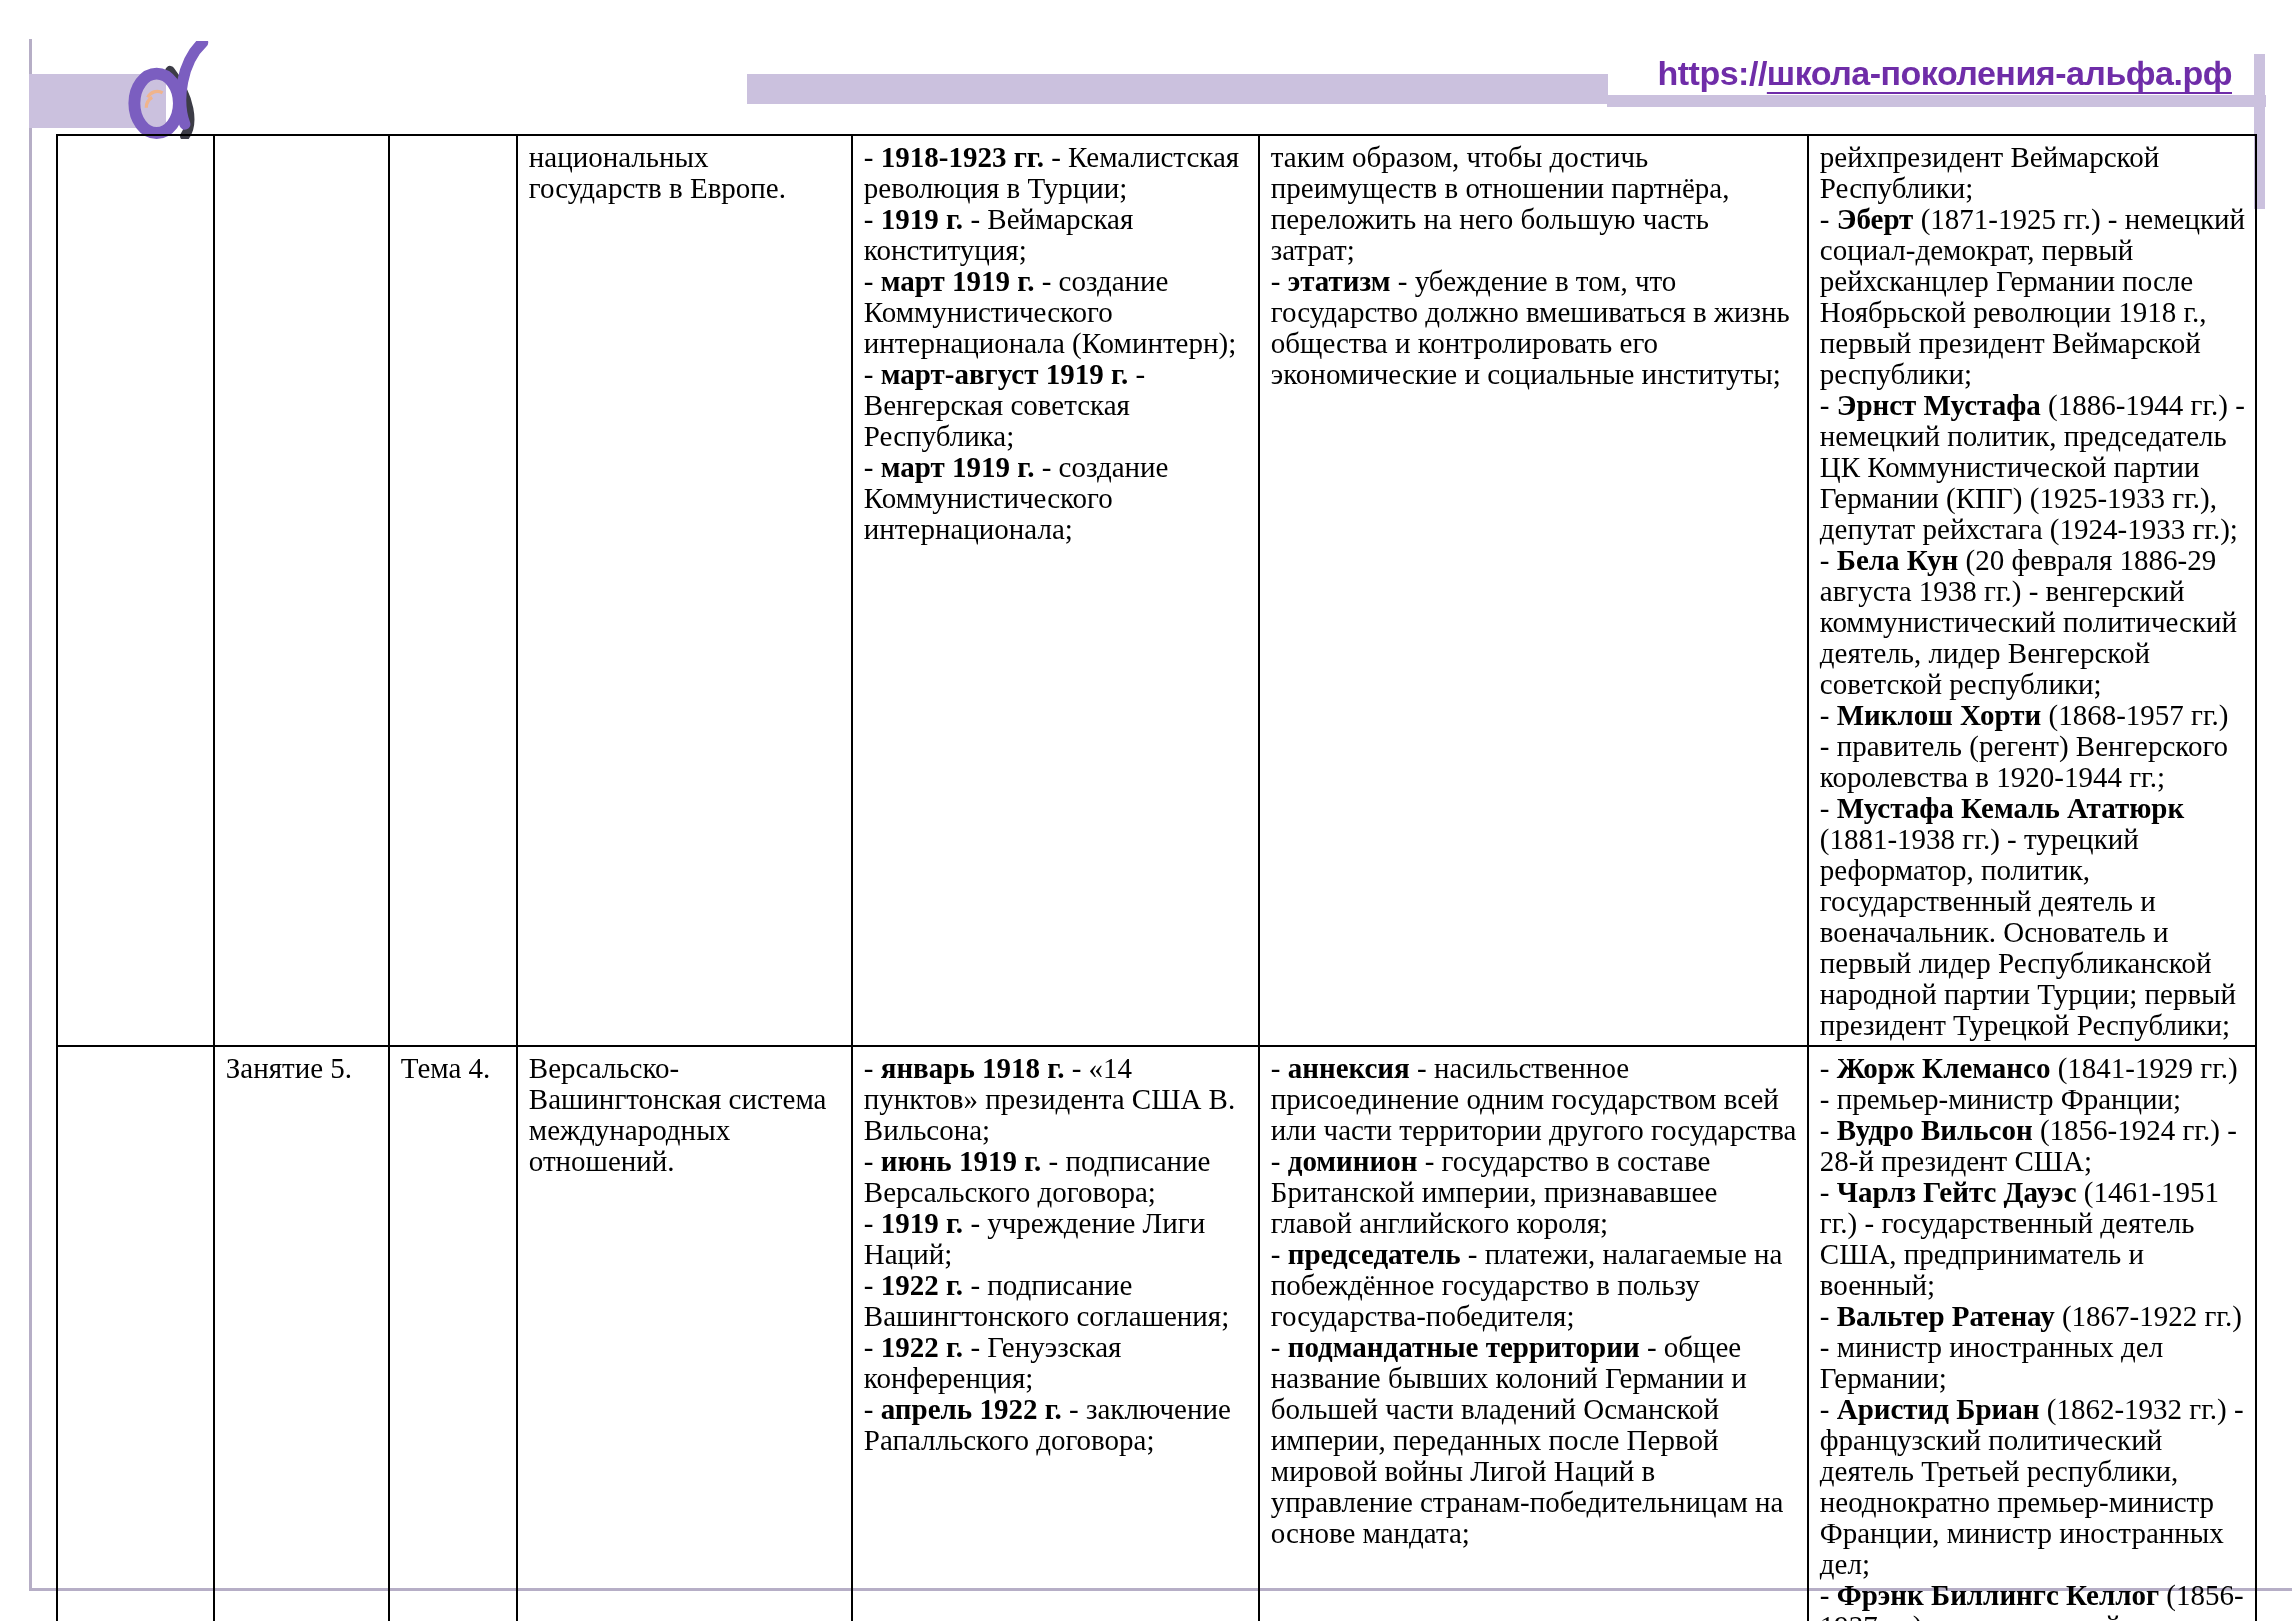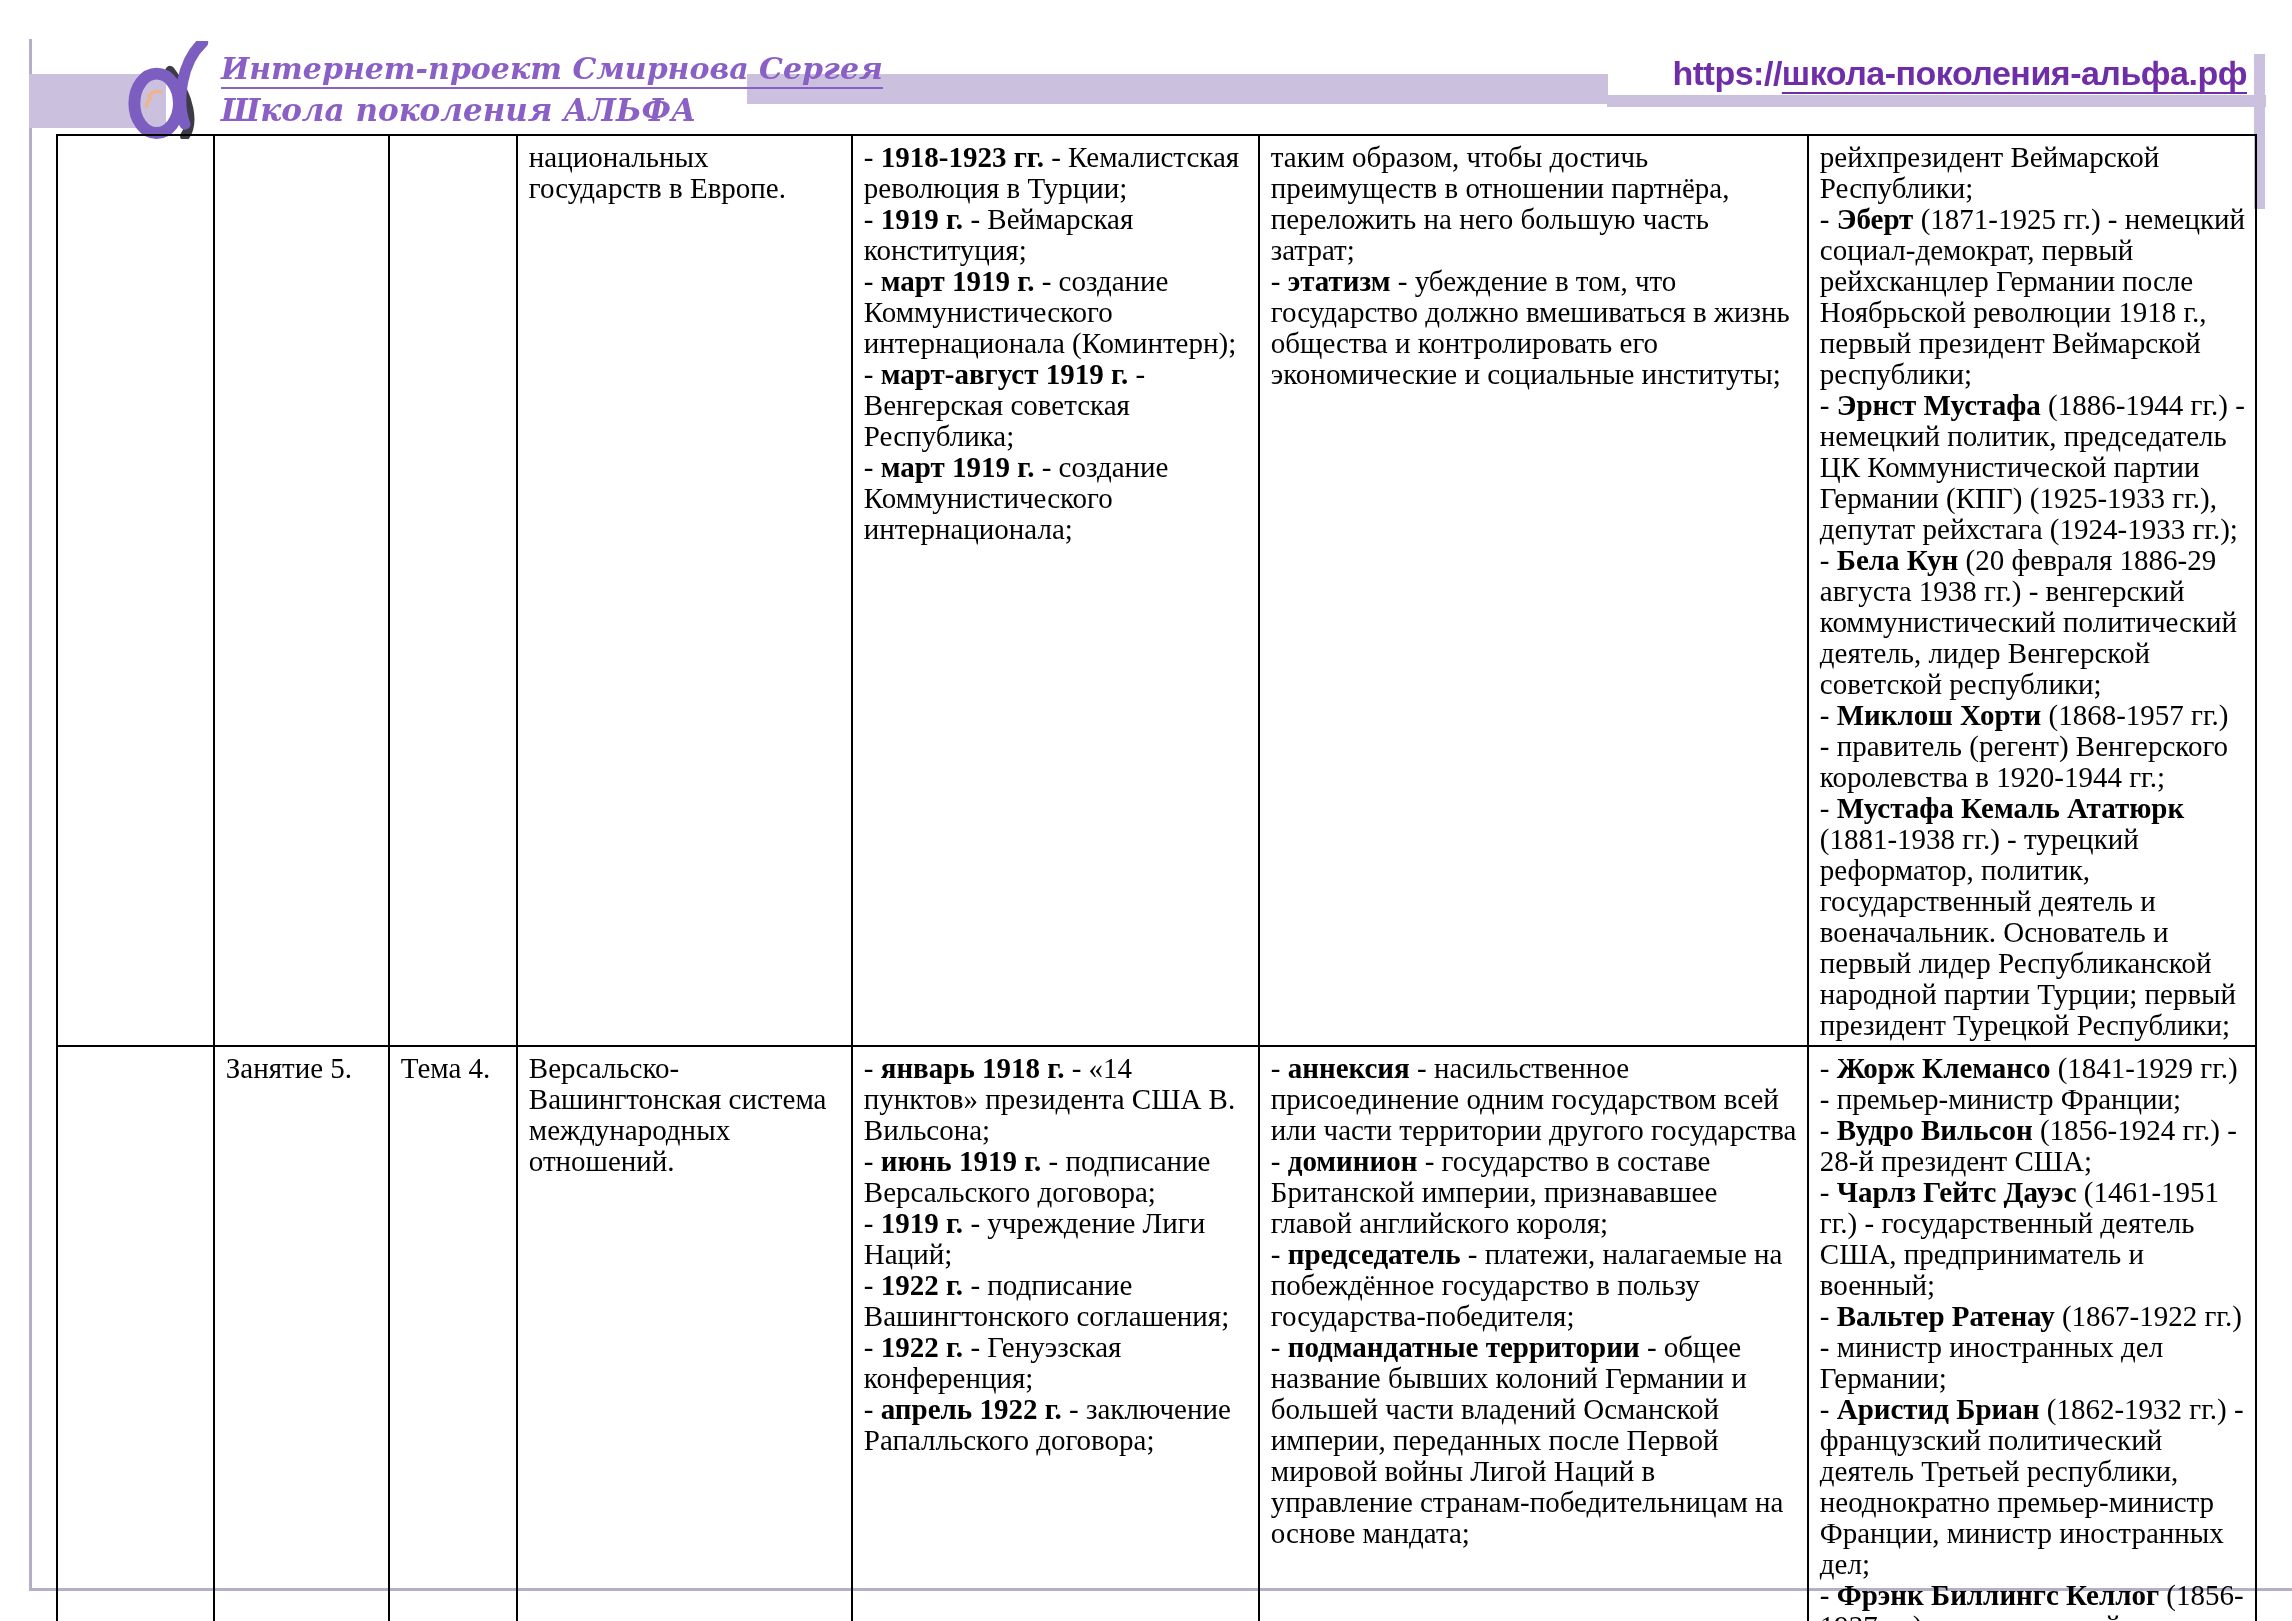--- a/index.html
+++ b/index.html
@@ -21,21 +21,21 @@
   
   .logo{position:absolute;left:125px;top:41px;display:flex;align-items:flex-start;}
   .logo-glyph{width:90px;height:98px;flex:0 0 auto;}
   .logo-text{margin-left:5.9px;padding-top:11.8px;
     font-family:"DejaVu Serif","Liberation Serif",serif;
     font-style:italic;font-weight:700;line-height:1.05;white-space:nowrap;}
   .logo-line1{font-size:30px;color:var(--logo_purple);
     display:inline-block;border-bottom:2.9px solid var(--logo_purple);padding-bottom:2.9px;}
   .logo-line2{font-size:31px;color:var(--logo_purple);margin-top:4.9px;}
   
-  .site-url{position:absolute;top:54px;right:46px;
+  .site-url{position:absolute;top:54px;right:61px;
     font-family:"Liberation Sans","DejaVu Sans",sans-serif;
     font-size:34px;font-weight:700;color:var(--accent);
     text-decoration:none;letter-spacing:-0.5px;z-index:2;}
   .site-url .u{text-decoration:underline;text-decoration-thickness:2px;text-underline-offset:6.9px;}
   
   .doc-table{
     position:absolute;left:56px;top:134px;width:2199px;
     border-collapse:collapse;table-layout:fixed;
     border:2.9px solid #000;
   }
@@ -61,24 +61,20 @@
 <div class="deco deco-right"></div>
 
 <div class="logo">
   <svg class="logo-glyph" viewBox="0 0 60 66" aria-hidden="true">
     <path d="M30 20 C44 38, 46 56, 40 64" stroke="#3c3c46" stroke-width="6.5" fill="none" stroke-linecap="round"></path>
     <path d="M52 1 C38 14, 34 40, 40 56" stroke="#7b5ec0" stroke-width="7.5" fill="none" stroke-linecap="round"></path>
     <ellipse cx="21" cy="42" rx="15" ry="20" stroke="#7b5ec0" stroke-width="8" fill="none"></ellipse>
     <path d="M15 38 a7 7 0 0 1 10 -3" stroke="#f0b48c" stroke-width="2.2" fill="none"></path>
     <path d="M14 45 a8 8 0 0 1 4 -7" stroke="#f0b48c" stroke-width="2.2" fill="none"></path>
   </svg>
-  <div class="logo-text">
-    <div><span class="logo-line1">Интернет-проект Смирнова Сергея</span></div>
-    <div class="logo-line2">Школа поколения АЛЬФА</div>
-  </div>
 </div>
 
 <a href="#" class="site-url"><span>https://</span><span class="u">школа-поколения-альфа.рф</span></a>
 
 <table class="doc-table">
   <colgroup>
     <col style="width:157px">
       <col style="width:175px">
       <col style="width:128px">
     <col style="width:335px">

